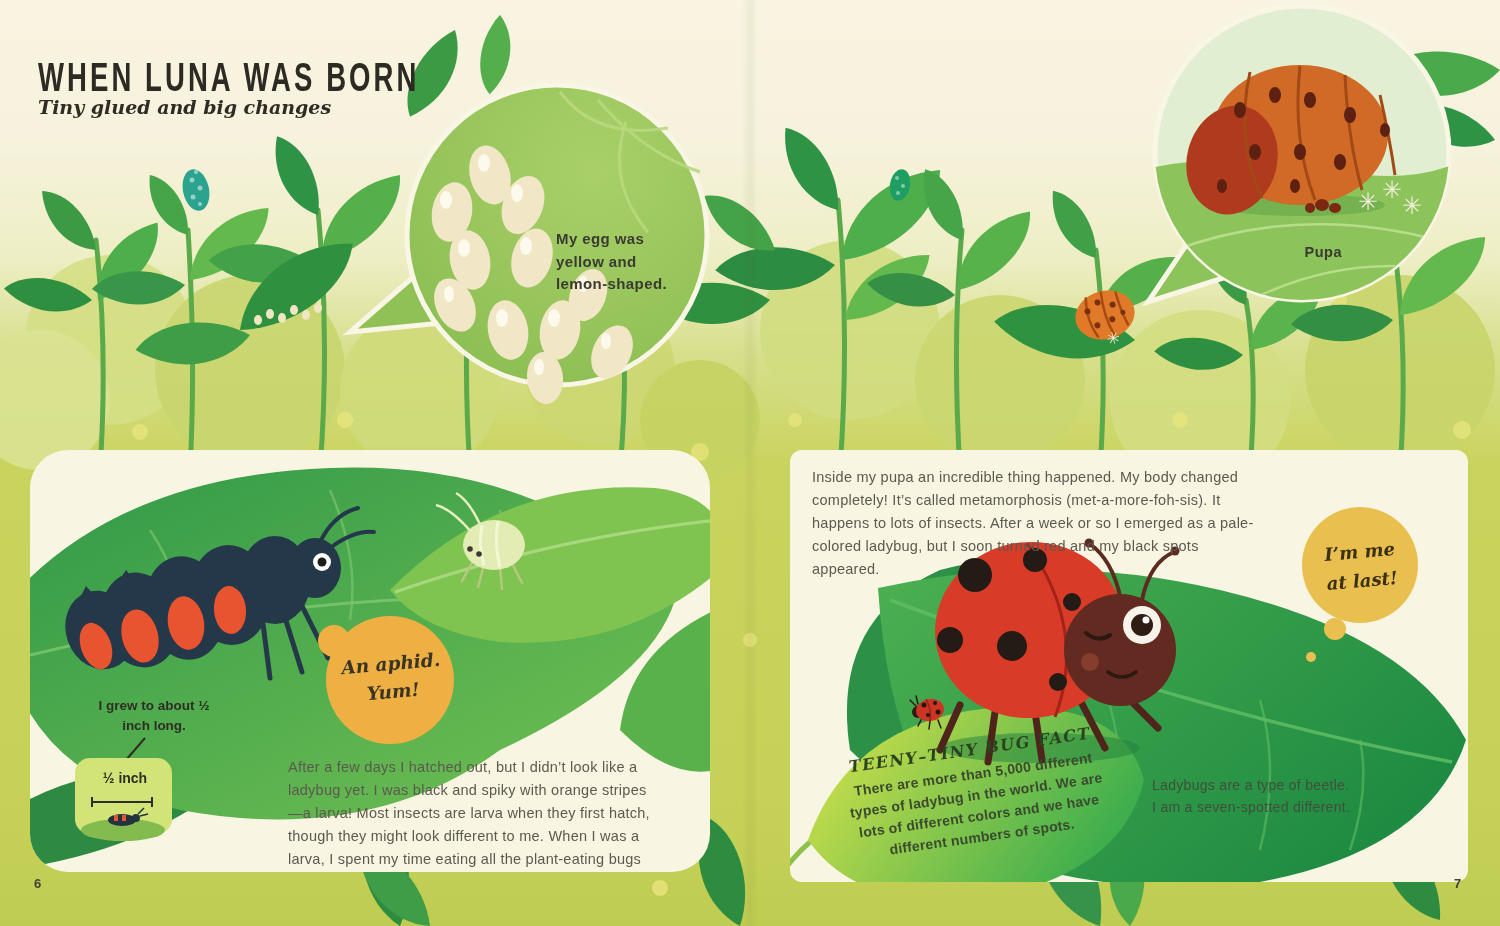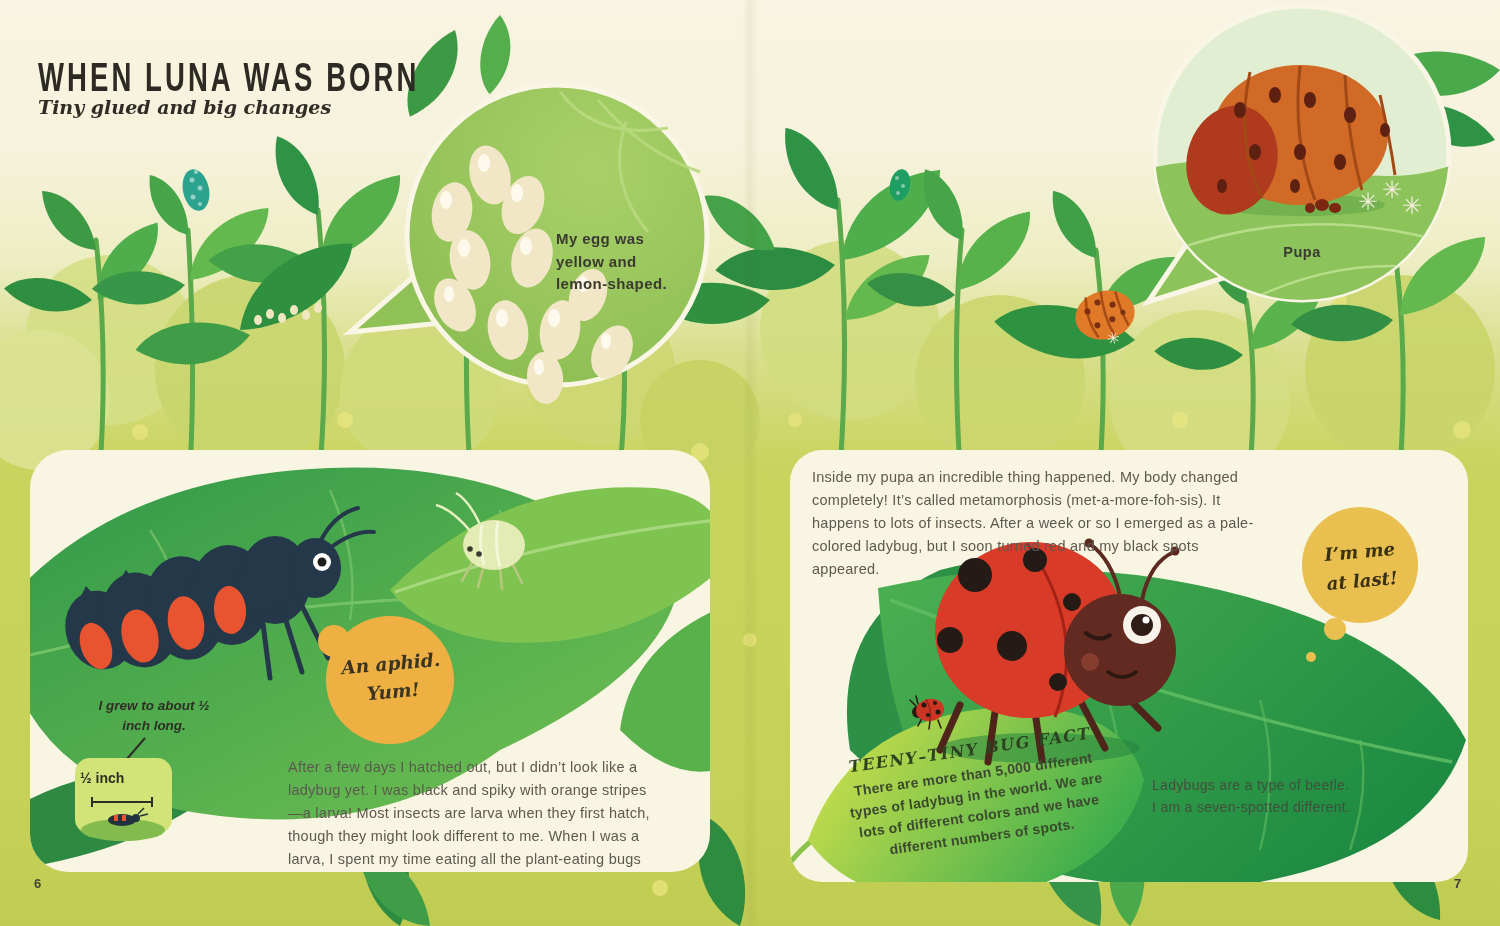--- a/index.html
+++ b/index.html
@@ -10,22 +10,22 @@
   .abs{position:absolute;}
   .bodytext{color:#5c594e;font-size:14.5px;line-height:1.58;letter-spacing:.25px;}
   .hand{font-family:"DejaVu Serif",serif;font-style:italic;font-weight:bold;color:#3a3423;}
   .page-title{font-size:27px;font-weight:bold;letter-spacing:3px;color:#2c2a23;
     transform:scale(1.02,1.5);transform-origin:left top;white-space:nowrap;}
   .subtitle{font-family:"DejaVu Serif",serif;font-style:italic;font-weight:bold;
     font-size:19px;color:#2e2c24;}
   .bubble-label{font-size:15px;font-weight:bold;color:#3b3a30;line-height:1.5;letter-spacing:.4px;}
   .panel{position:absolute;background:#f9f5e3;overflow:hidden;}
   .panel-left{left:30px;top:450px;width:680px;height:422px;border-radius:38px;}
-  .panel-right{left:790px;top:450px;width:678px;height:432px;border-radius:32px;}
-  .size-label{font-size:13.5px;font-weight:bold;color:#2f2e26;text-align:center;line-height:1.5;font-style:italic;}
+  .panel-right{left:790px;top:450px;width:678px;height:432px;border-radius:12px;}
+  .size-label{font-size:13.5px;font-weight:bold;color:#2f2e26;text-align:center;line-height:1.5;}
   .fact-title{font-family:"DejaVu Serif",serif;font-style:italic;font-weight:bold;
     font-size:16px;letter-spacing:1.5px;color:#2c431f;text-align:center;}
   .fact-body{font-size:14px;font-weight:bold;color:#3b4a2e;line-height:1.5;text-align:center;letter-spacing:.2px;}
   .beetle-text{font-size:14px;color:#414f3d;line-height:1.6;letter-spacing:.3px;}
   .pagenum{font-size:13px;color:#44433a;font-weight:bold;}
   .seam{position:absolute;left:742px;top:0;width:16px;height:926px;
     background:linear-gradient(90deg,rgba(90,90,40,0) 0%,rgba(90,90,40,.07) 50%,rgba(90,90,40,0) 100%);}
 </style>
 </head>
 <body>
@@ -260,21 +260,21 @@
           <ellipse cx="1335" cy="208" rx="6" ry="5"></ellipse>
           <ellipse cx="1310" cy="208" rx="5" ry="5"></ellipse>
       </g>
       <g fill="#f2ecd8" font-size="24" text-anchor="middle">
         <text x="1368" y="210">✳</text>
           <text x="1392" y="198">✳</text>
           <text x="1412" y="214">✳</text>
       </g>
     </g>
   </svg>
-  <div class="abs" style="left:1262px;top:244px;width:80px;text-align:center;font-size:14.5px;font-weight:bold;color:#3b3a30;letter-spacing:.5px;">Pupa</div>
+  <div class="abs" style="left:1262px;top:244px;width:80px;text-align:right;font-size:14.5px;font-weight:bold;color:#3b3a30;letter-spacing:.5px;">Pupa</div>
 
   <div class="abs page-title" style="left:38px;top:55px;">WHEN LUNA WAS BORN</div>
   <div class="abs subtitle" style="left:38px;top:96px;">Tiny glued and big changes</div>
 
 
   <section class="panel panel-left">
     <svg width="680" height="422" viewBox="0 0 680 422">
       <defs>
         <linearGradient id="lgA" x1="0" y1="0" x2="1" y2="1">
           <stop offset="0%" stop-color="#2f9849"></stop>
@@ -358,21 +358,21 @@
         <g>
           <ellipse cx="92" cy="370" rx="14" ry="6" fill="#22333f"></ellipse>
           <circle cx="106" cy="368" r="4" fill="#22333f"></circle>
           <rect x="84" y="365" width="4" height="6" fill="#e85430"></rect>
             <rect x="92" y="365" width="4" height="6" fill="#e85430"></rect>
           <path d="M108,364 l6,-6 M110,366 l8,-2" stroke="#22333f" stroke-width="1.5"></path>
         </g>
       </g>
     </svg>
     <div class="abs size-label" style="left:58px;top:246px;width:132px;">I grew to about ½ inch long.</div>
-    <div class="abs" style="left:50px;top:320px;width:90px;font-size:14px;font-weight:bold;color:#2f2e26;">½ inch</div>
+    <div class="abs" style="left:50px;top:320px;width:90px;text-align:center;font-size:14px;font-weight:bold;color:#2f2e26;">½ inch</div>
     <div class="abs hand" style="left:302px;top:200px;width:120px;text-align:center;font-size:18.5px;line-height:1.5;transform:rotate(-5deg);">
       <div>An aphid.</div>
       <div>Yum!</div>
     </div>
     <div class="abs bodytext" style="left:258px;top:306px;width:364px;">After a few days I hatched out, but I didn’t look like a ladybug yet. I was black and spiky with orange stripes—a larva! Most insects are larva when they first hatch, though they might look different to me. When I was a larva, I spent my time eating all the plant-eating bugs—called aphids—that I could find.</div>
   </section>
 
   <section class="panel panel-right">
     <svg width="678" height="432" viewBox="0 0 678 432">
       <defs>

